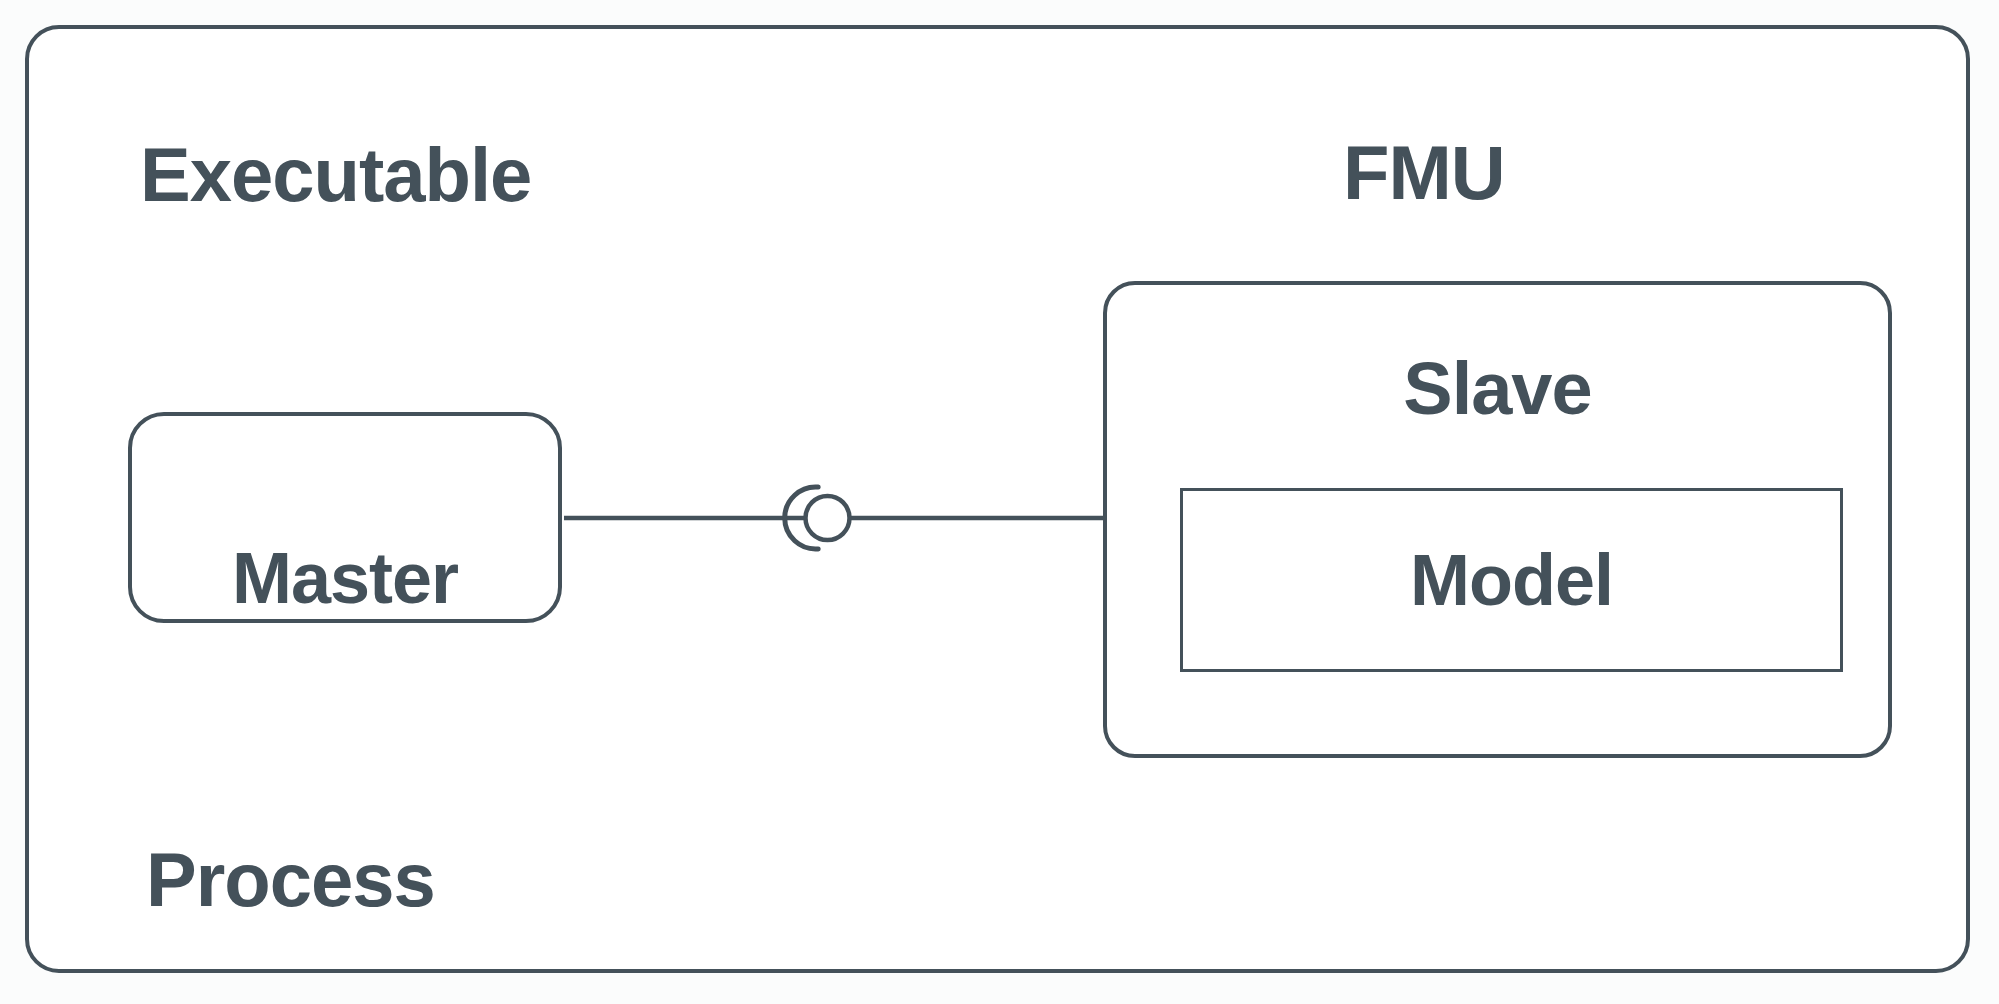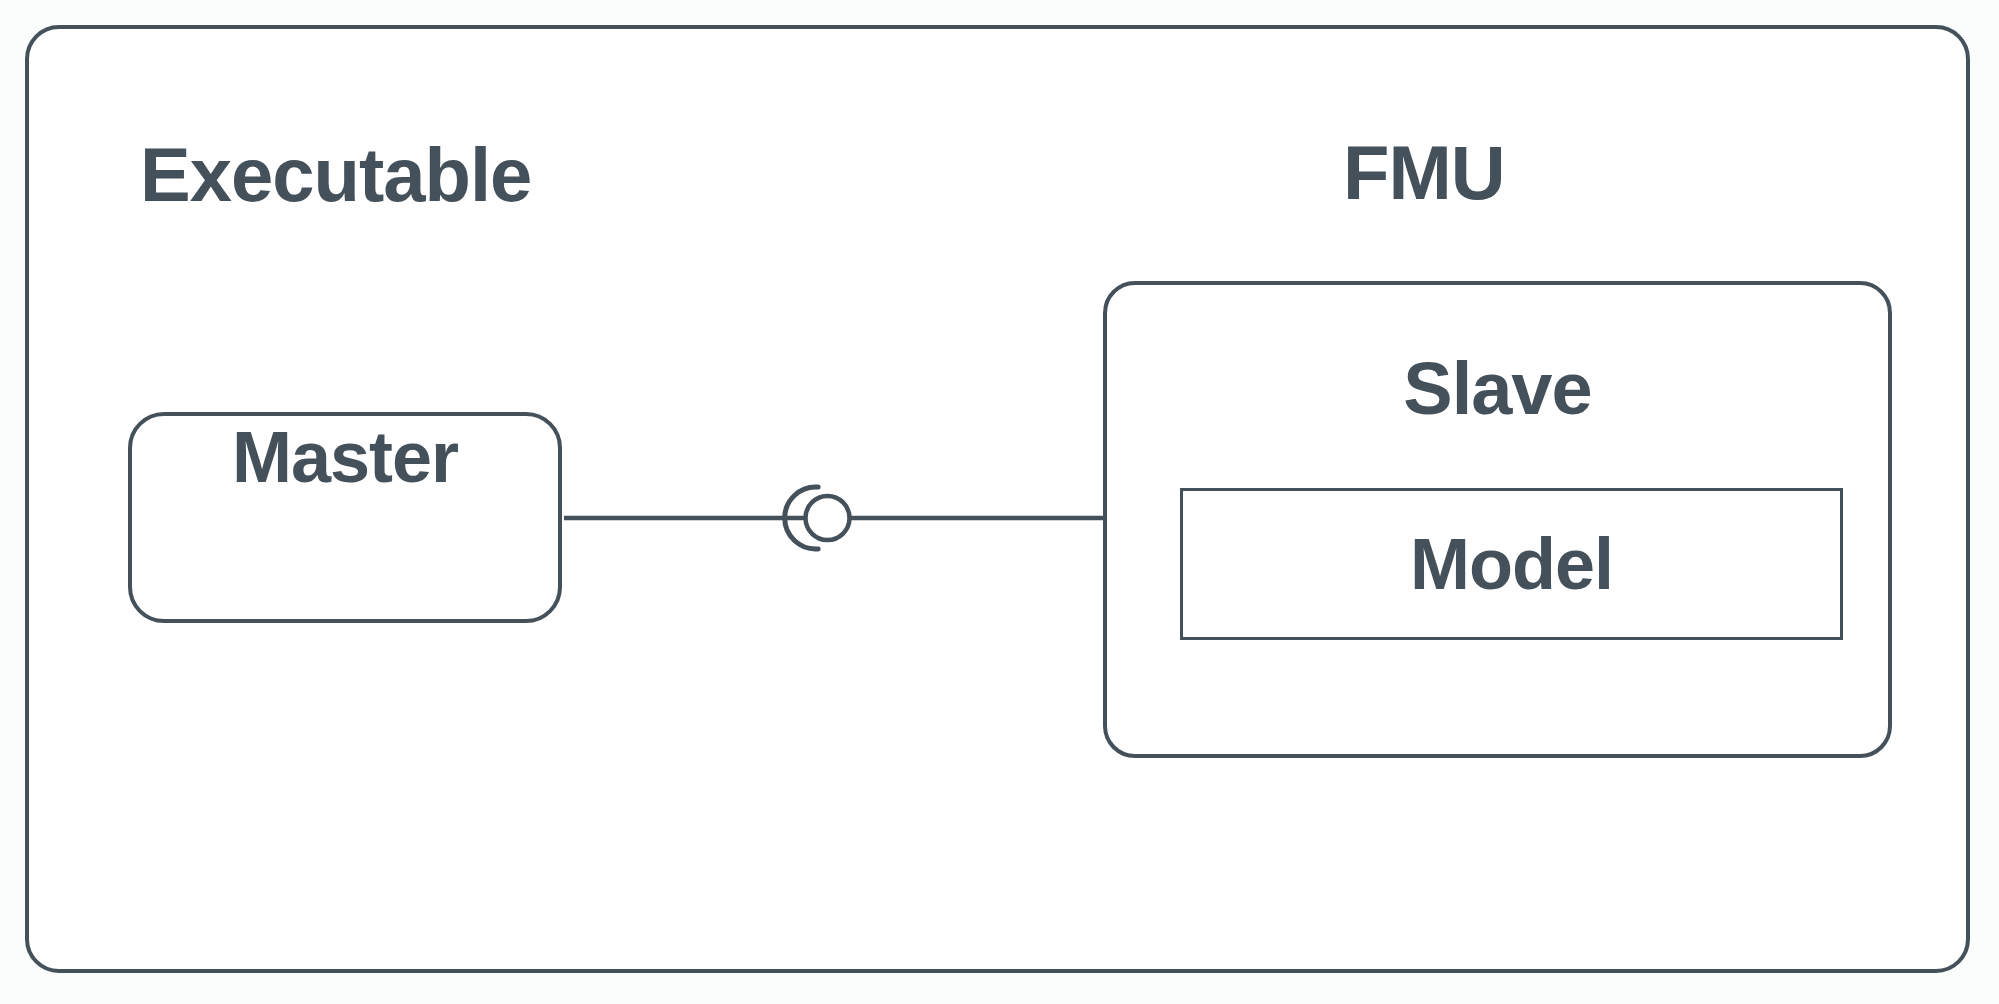--- a/index.html
+++ b/index.html
@@ -25,21 +25,21 @@
   .process-box {
     left: 25px; top: 25px;
     width: 1945px; height: 948px;
     border-radius: 34px;
   }
   .master-box {
     left: 128px; top: 412px;
     width: 434px; height: 211px;
     border-radius: 36px;
     display: flex;
-    align-items: flex-start;
+    align-items: flex-end;
     justify-content: center;
   }
   .fmu-box {
     left: 1103px; top: 281px;
     width: 789px; height: 477px;
     border-radius: 32px;
   }
   .heading {
     position: absolute;
     font-size: 76px;
@@ -62,21 +62,21 @@
     line-height: 1.0;
   }
   .node-label {
     font-size: 72px;
     font-weight: bold;
     letter-spacing: -1px;
   }
   .component-table {
     position: absolute;
     left: 1180px; top: 488px;
-    width: 663px; height: 152px;
+    width: 663px; height: 184px;
     box-sizing: border-box;
     border: 3px solid var(--ink, #44515a);
     display: flex;
     background: var(--node-fill, #ffffff);
   }
   .component-cell {
     flex: 1 1 0;
     display: flex;
     align-items: center;
     justify-content: center;
@@ -103,20 +103,21 @@
 <body>
 
 <div class="canvas">
 
   <div class="box process-box"></div>
 
   <div class="heading executable-label">Executable</div>
 
   <div class="heading fmu-label">FMU</div>
 
+  <div class="heading process-label">Process</div>
 
   <svg class="connector-svg" viewBox="0 0 1999 1004">
     <line class="stroke" x1="564" y1="518" x2="1105" y2="518" stroke-width="4.5"></line>
     <path class="stroke" d="M 818.2 487.1 A 31 31 0 1 0 818.2 548.9" stroke-width="5" stroke-linecap="round"></path>
     <circle class="ball" cx="827.5" cy="518" r="22" stroke-width="4.5"></circle>
   </svg>
 
   <div class="box master-box">
     <span class="node-label">Master</span>
   </div>

